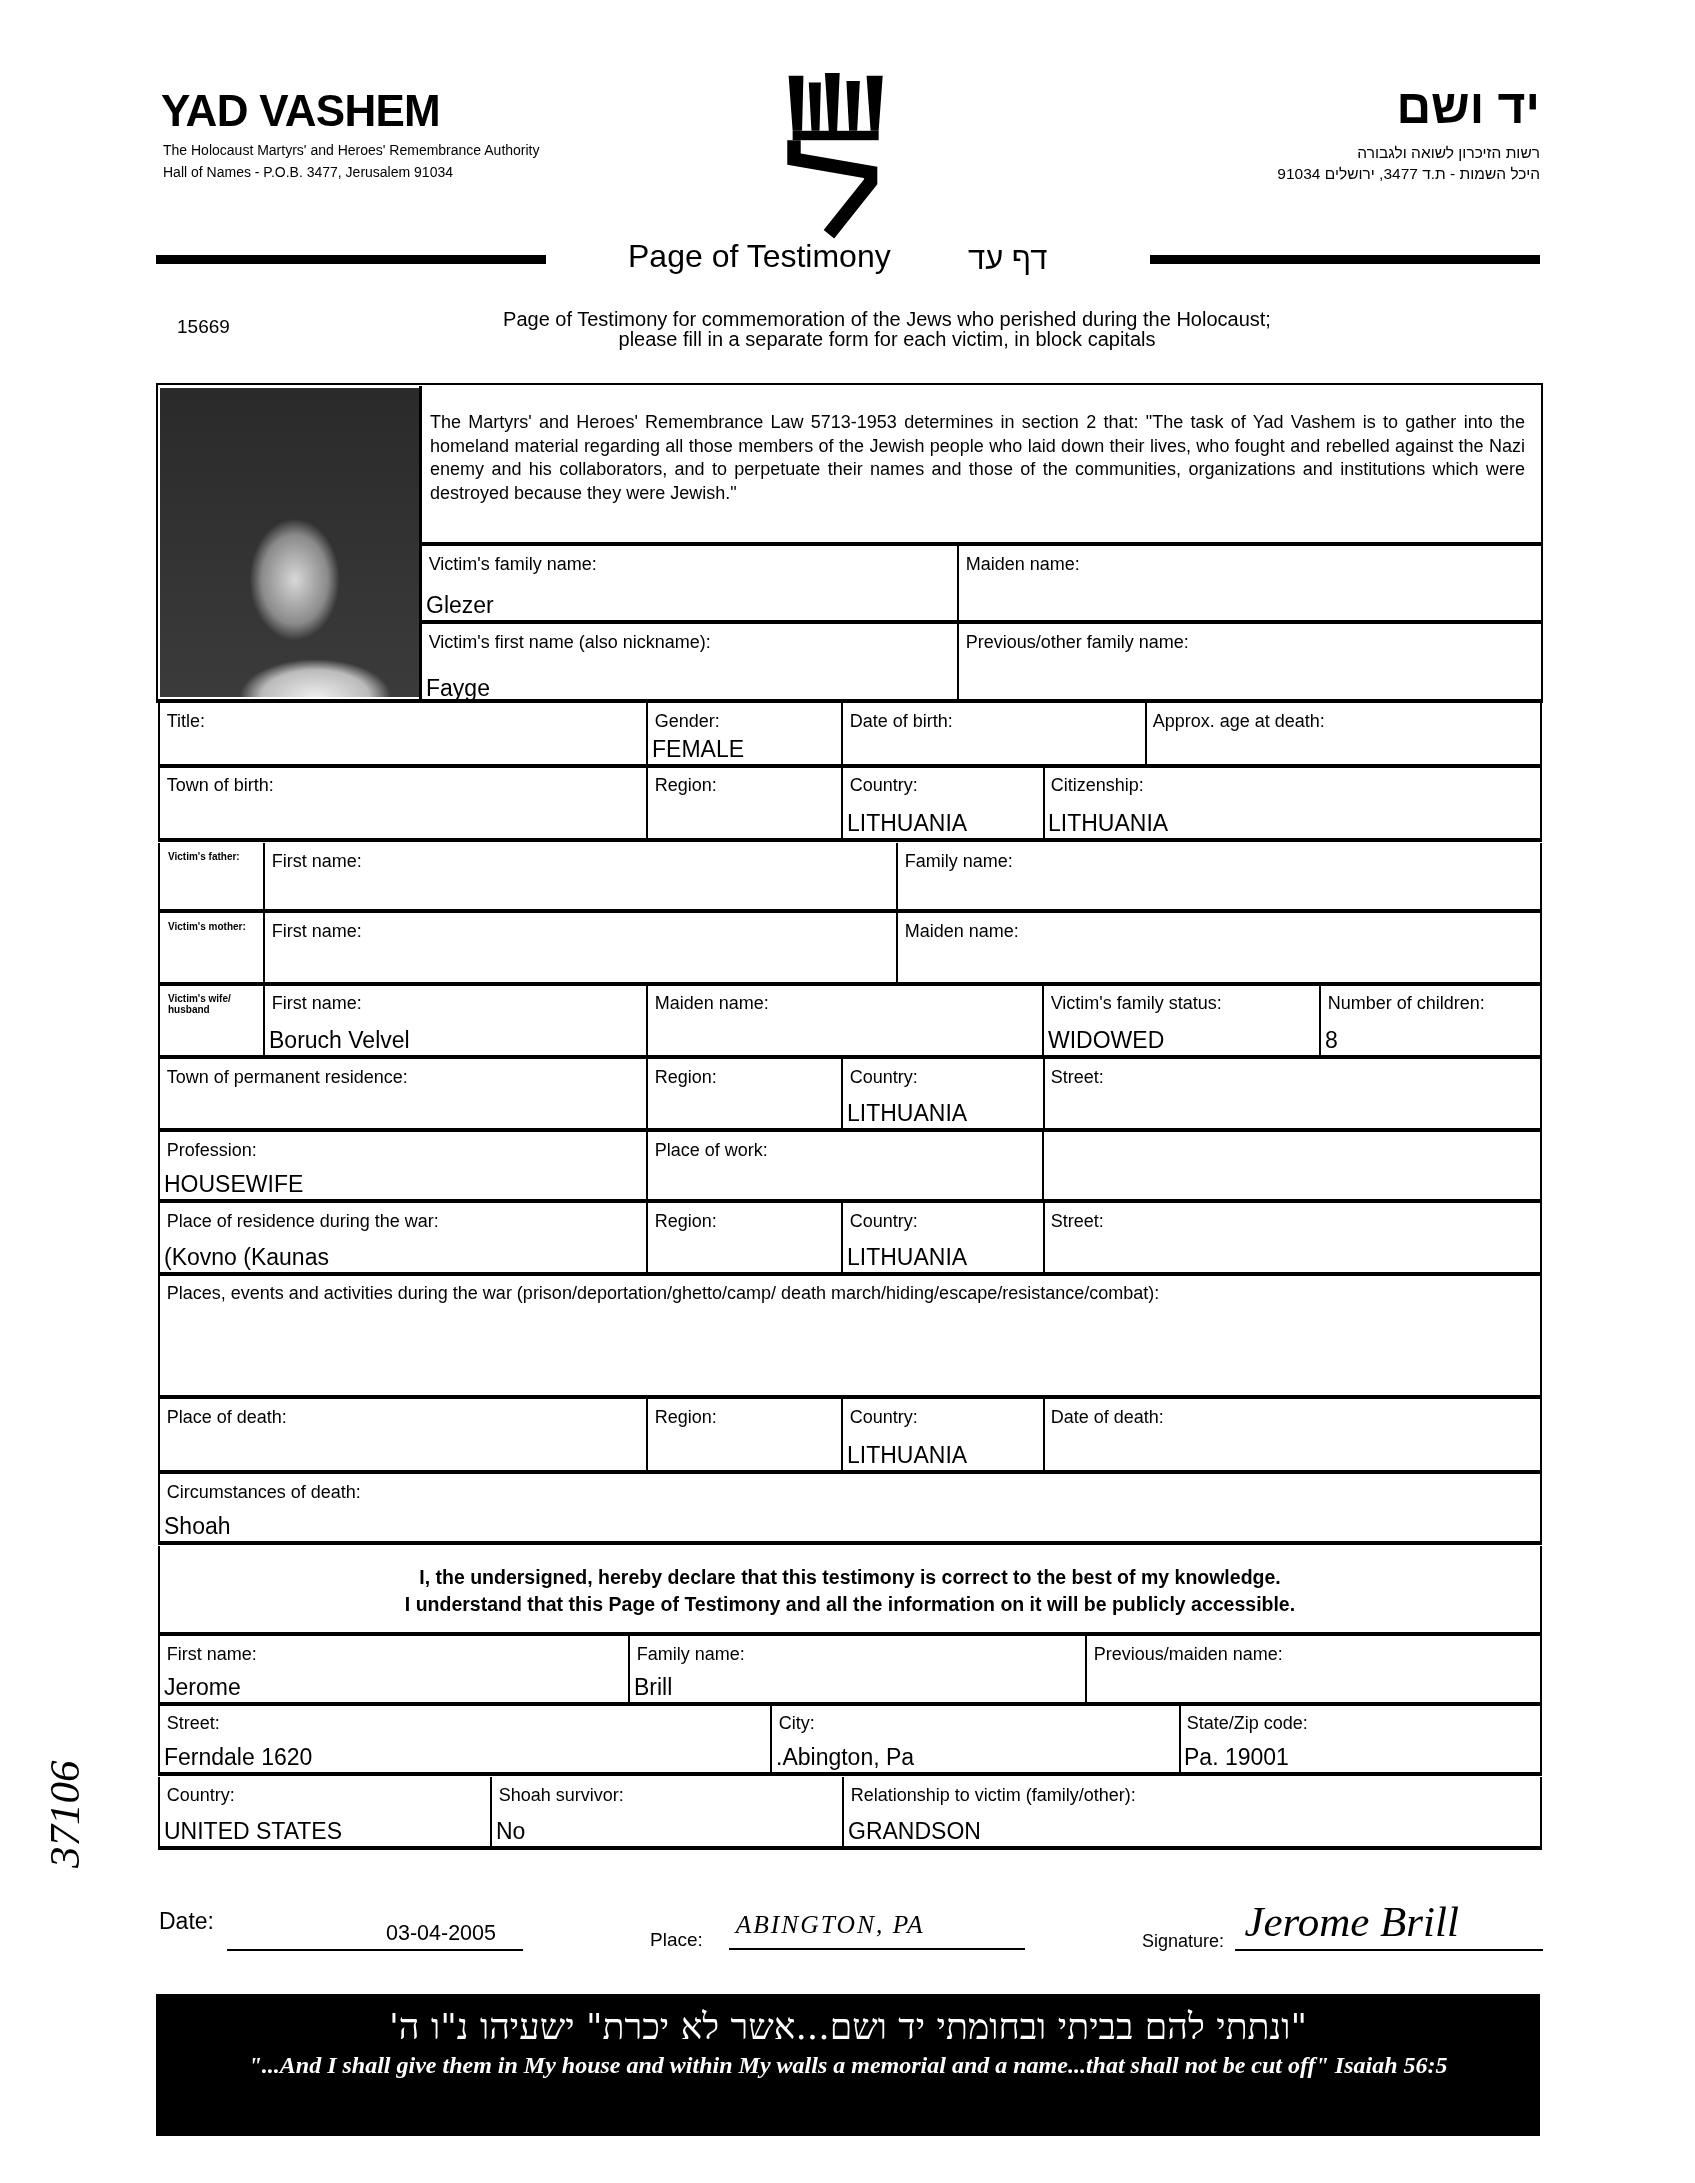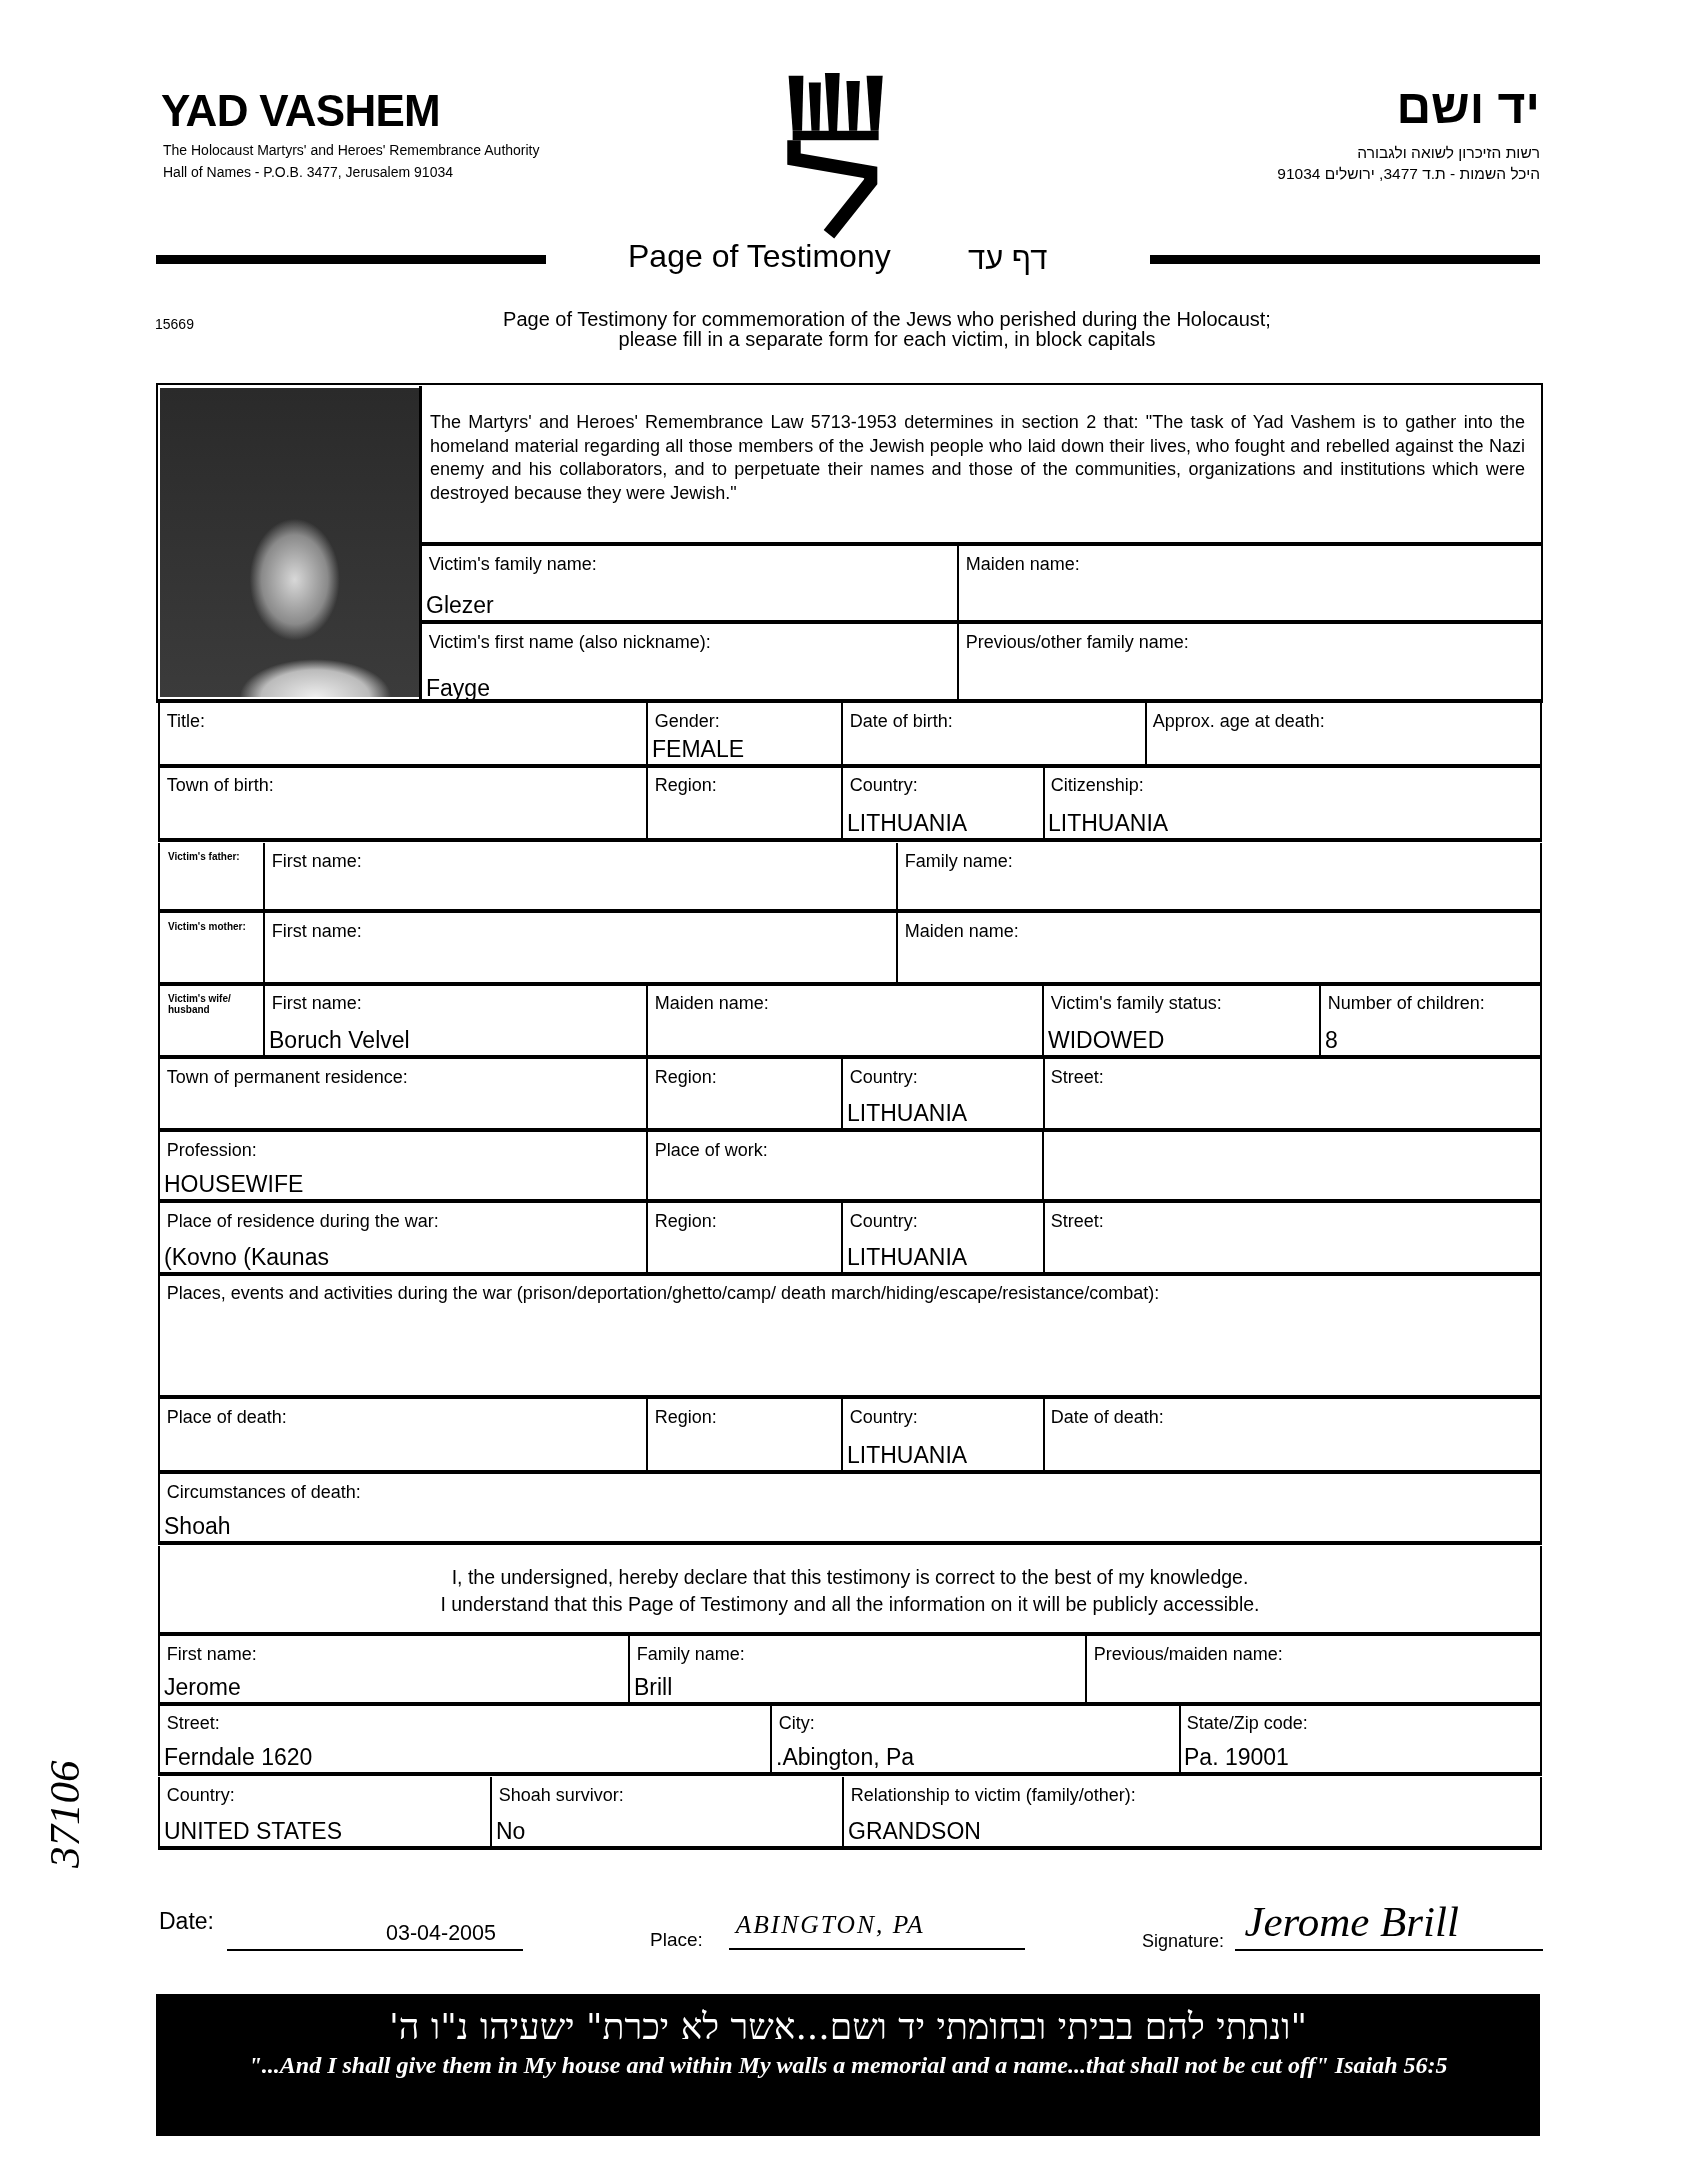--- a/index.html
+++ b/index.html
@@ -5,34 +5,34 @@
   html, body { margin:0; padding:0; background:#fff; }
   body { width:1695px; height:2183px; position:relative; font-family:"Liberation Sans", sans-serif; color:#000; overflow:hidden; }
   .abs { position:absolute; }
   .hdr-title { left:161px; top:86px; font-size:44px; font-weight:bold; letter-spacing:-0.7px; }
   .hdr-sub { left:163px; font-size:14px; }
   .he-title { right:155px; top:79px; font-size:48px; font-weight:bold; direction:rtl; }
   .he-sub { right:155px; font-size:15.5px; direction:rtl; text-align:right; }
   .rule { height:9.4px; background:#000; }
   .pot { left:628px; top:238px; font-size:32px; }
   .pot-he { left:968px; top:241px; font-size:31px; direction:rtl; }
-  .formno { left:155px; top:316px; font-size:14px; }
+  .formno { left:177px; top:316px; font-size:19px; }
   .intro { left:430px; top:309px; width:914px; text-align:center; font-size:20px; line-height:20px; }
   .box { position:absolute; border:2.7px solid #000; box-sizing:border-box; }
   .cell { position:absolute; box-sizing:border-box; border-right:2px solid #000; }
   .row { position:absolute; left:158px; width:1384px; box-sizing:border-box; border-left:2.7px solid #000; border-right:2.7px solid #000; border-bottom:4px solid #000; }
   .lbl { position:absolute; left:6.7px; top:8px; font-size:18px; white-space:nowrap; }
   .val { position:absolute; left:4px; bottom:1.3px; font-size:23px; white-space:nowrap; }
   .tiny { position:absolute; left:8px; top:8px; font-size:10px; font-weight:bold; line-height:11.4px; }
   .photo { left:160px; top:388px; width:259px; height:309px; background:
       radial-gradient(ellipse 60px 81px at 52% 62%, #d8d8d8 0%, #8a8a8a 55%, transparent 75%),
       radial-gradient(ellipse 108px 54px at 60% 100%, #eeeeee 0%, #bbbbbb 50%, transparent 70%),
       linear-gradient(#2a2a2a, #3b3b3b); }
   .law { left:430px; top:411px; width:1095px; font-size:18px; line-height:23.5px; text-align:justify; }
-  .decl { left:158px; width:1384px; text-align:center; font-size:19.5px; line-height:27px; }
+  .decl { left:158px; width:1384px; text-align:center; font-size:19.5px; line-height:27px;font-weight:bold; }
   .sigline { border-bottom:2.7px solid #000; }
   .banner { left:156px; top:1994px; width:1384px; height:142px; background:#000; color:#fff; text-align:center; }
   .banner .he { font-size:36px; direction:rtl; margin-top:12px; font-family:"DejaVu Serif", serif; }
   .banner .en { font-size:24px; font-style:italic; font-weight:bold; font-family:"Liberation Serif", serif; margin-top:4px; }
   .margin-note { left:40px; top:1680px; font-size:43px; transform:rotate(-90deg); transform-origin:left top; font-family:"Liberation Serif", serif; font-style:italic; top:1868px; }
   .hand { font-family:"Liberation Serif", serif; font-style:italic; }
 </style>
 </head>
 <body>
 

